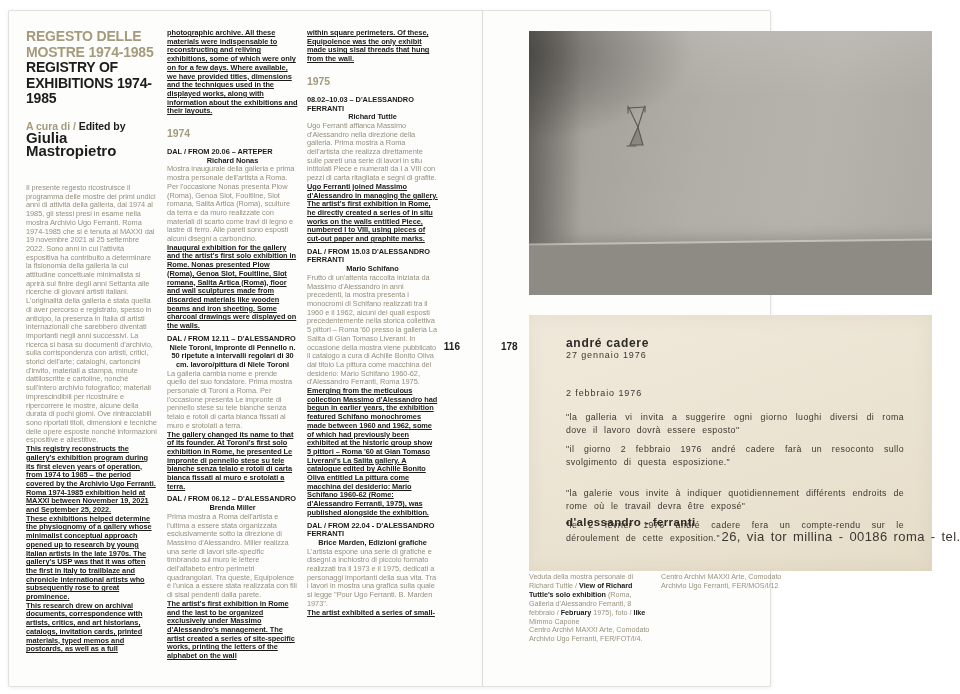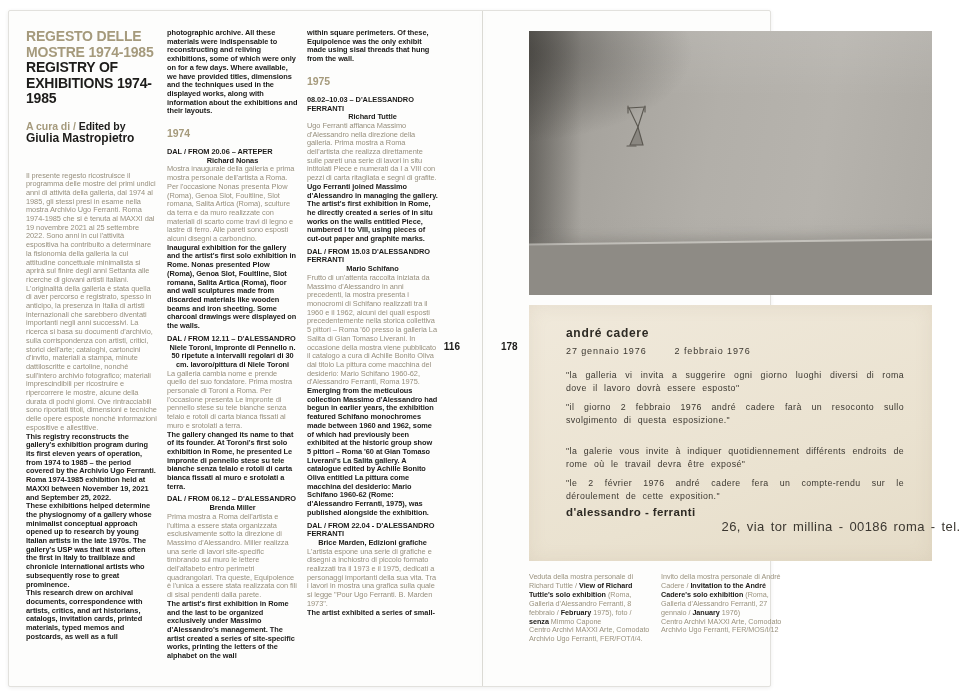--- a/index.html
+++ b/index.html
@@ -35,25 +35,25 @@
   }
   .col1{left:17px;overflow:visible;}
   .col2{left:158px;}
   .col3{left:298px;}
 
   .title-it{color:var(--accent);font-weight:bold;font-size:14px;line-height:15.5px;letter-spacing:-0.2px;}
   .title-en{color:var(--ink);font-weight:bold;font-size:14px;line-height:15.5px;letter-spacing:-0.2px;}
   .byline{margin-top:13px;font-size:10.5px;line-height:12.5px;font-weight:bold;}
   .by-it{color:var(--accent);}
   .by-en{color:var(--ink);}
-  .editor{font-size:12px;line-height:12.5px;font-weight:bold;color:var(--ink);}
+  .editor{font-size:15px;line-height:12.5px;font-weight:bold;color:var(--ink);}
   .intro{margin-top:27px;}
 
   .blk-it{color:var(--it-gray);}
-  .blk-en{color:var(--ink);font-weight:bold;}
+  .blk-en{color:var(--ink);font-weight:bold;text-decoration:underline;}
   .blk-head{color:var(--ink);font-weight:bold;margin-top:4px;}
   .blk-artist{color:var(--ink);font-weight:bold;text-align:center;}
   .blk-year{color:var(--accent);font-weight:bold;font-size:10.5px;line-height:12px;margin:11px 0 9px;}
 
   .pagenum{position:absolute;top:330px;font-size:10px;font-weight:bold;color:var(--ink);}
   .pagenum-left{left:415px;width:36px;text-align:right;}
   .pagenum-right{left:18px;}
 
   
   .photo{
@@ -70,27 +70,27 @@
   }
   .photo-floor{
     position:absolute;left:-6px;right:-6px;bottom:-5px;height:57px;
     background:#8e8b85;transform:rotate(-0.7deg);
     box-shadow:0 -2px 0 rgba(226,224,218,.55), 0 -7px 9px rgba(120,118,112,.35);
   }
   .mark{position:absolute;left:95px;top:74px;width:27px;height:46px;}
 
   
   .card{
-    position:absolute;left:46px;top:294px;width:403px;height:256px;
+    position:absolute;left:46px;top:304px;width:403px;height:256px;
     background:linear-gradient(160deg,#f0e9db,#eae2d0 65%,#e5dcc8);
     color:var(--card-ink);box-shadow:inset 0 0 18px rgba(160,145,110,.14);
   }
   .card-inner{position:absolute;left:37px;right:28px;top:21px;}
   .card-artist{font-size:12px;font-weight:bold;letter-spacing:.7px;color:#2d2a24;}
-  .card-dates{margin-top:6px;font-size:9px;letter-spacing:.9px;display:flex;gap:28px;}
+  .card-dates{font-size:9px;letter-spacing:.9px;display:flex;gap:28px;flex-direction:column;}
   .card-quotes{margin-top:13px;}
   .card-quotes.fr{margin-top:19px;}
   .card-quote{margin:0 0 7px;font-size:8.8px;line-height:12.5px;letter-spacing:.4px;word-spacing:3.5px;text-align:justify;}
   .card-footer{position:absolute;left:37px;right:28px;bottom:27px;display:flex;align-items:center;gap:26px;}
   .gallery-name{font-size:11.5px;font-weight:bold;letter-spacing:.4px;white-space:nowrap;color:#2d2a24;}
   .gallery-address{font-size:13px;letter-spacing:.4px;word-spacing:2px;white-space:nowrap;margin-top:29px;}
 
   
   .captions{position:absolute;left:46px;top:562px;width:403px;display:flex;gap:10px;}
   .caption{width:122px;font-size:7.2px;line-height:8.9px;letter-spacing:-0.02px;}
@@ -195,22 +195,21 @@
           </div>
       </div>
       <div class="card-footer">
         <span class="gallery-name">d'alessandro - ferranti</span>
         <span class="gallery-address">26, via tor millina - 00186 roma - tel. 6542146</span>
       </div>
     </div>
 
     <div class="captions">
       <div class="caption">
-        <div><span class="cap-it">Veduta della mostra personale di Richard Tuttle / </span><span class="cap-en">View of Richard Tuttle's solo exhibition </span><span class="cap-it">(Roma, Galleria d'Alessandro Ferranti, 8 febbraio / </span><span class="cap-en">February </span><span class="cap-it">1975), foto / </span><span class="cap-en">senza </span><span class="cap-it">Mimmo Capone</span></div>
+        <div><span class="cap-it">Veduta della mostra personale di Richard Tuttle / </span><span class="cap-en">View of Richard Tuttle's solo exhibition </span><span class="cap-it">(Roma, Galleria d'Alessandro Ferranti, 8 febbraio / </span><span class="cap-en">February </span><span class="cap-it">1975), foto / </span><span class="cap-en">like </span><span class="cap-it">Mimmo Capone</span></div>
         <div class="cap-credit">Centro Archivi MAXXI Arte, Comodato Archivio Ugo Ferranti, FER/FOT/I/4.</div>
       </div>
       <div class="caption">
-        <div><span class="cap-it">Invito della mostra personale di André Cadere / </span><span class="cap-en">Invitation to the André Cadere's solo exhibition </span><span class="cap-it">(Roma, Galleria d'Alessandro Ferranti, 27 gennaio / </span><span class="cap-en">January </span><span class="cap-it">1976)</span></div>
         <div class="cap-credit">Centro Archivi MAXXI Arte, Comodato Archivio Ugo Ferranti, FER/MOS/I/12</div>
       </div>
     </div>
   </div>
 </div>
 
 </body></html>

